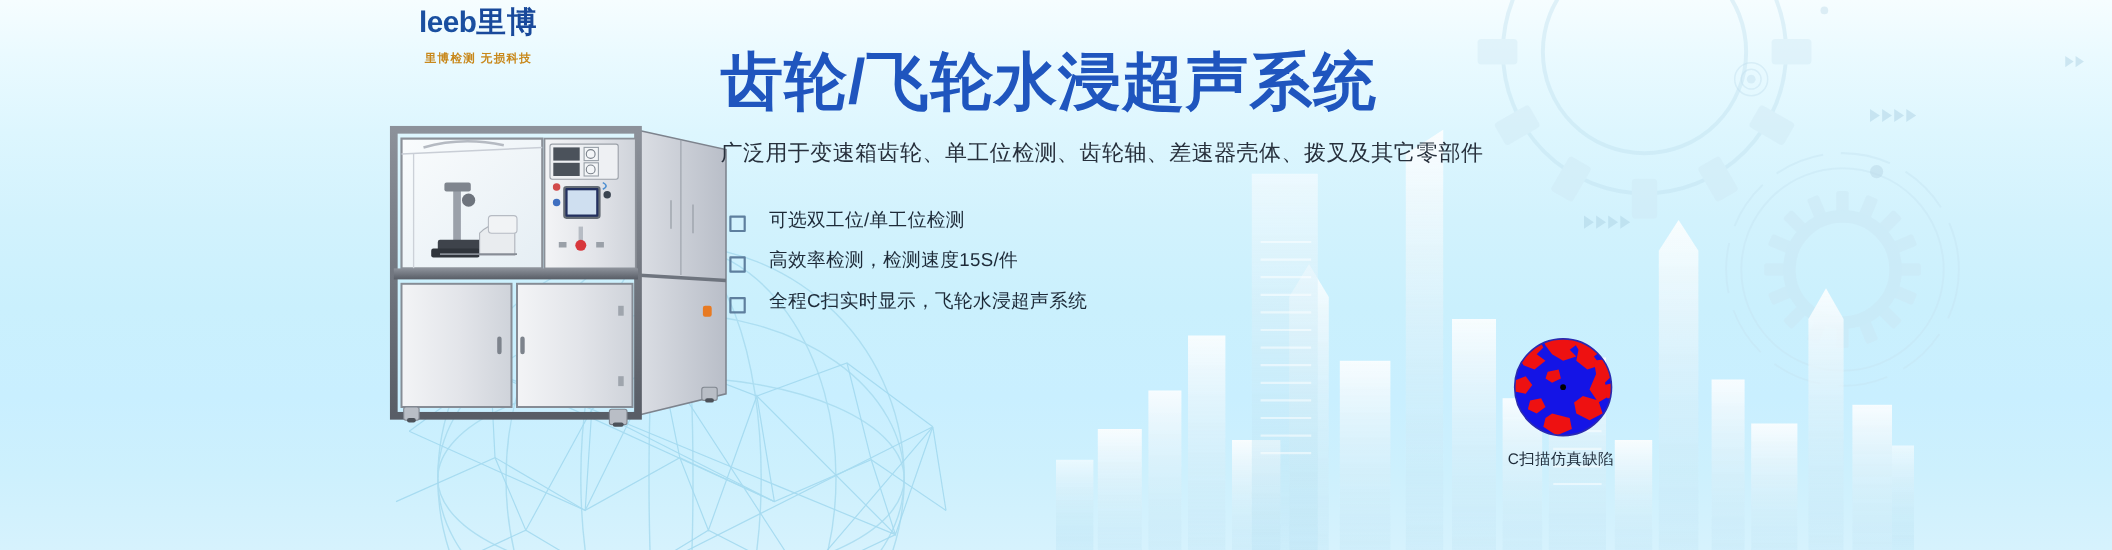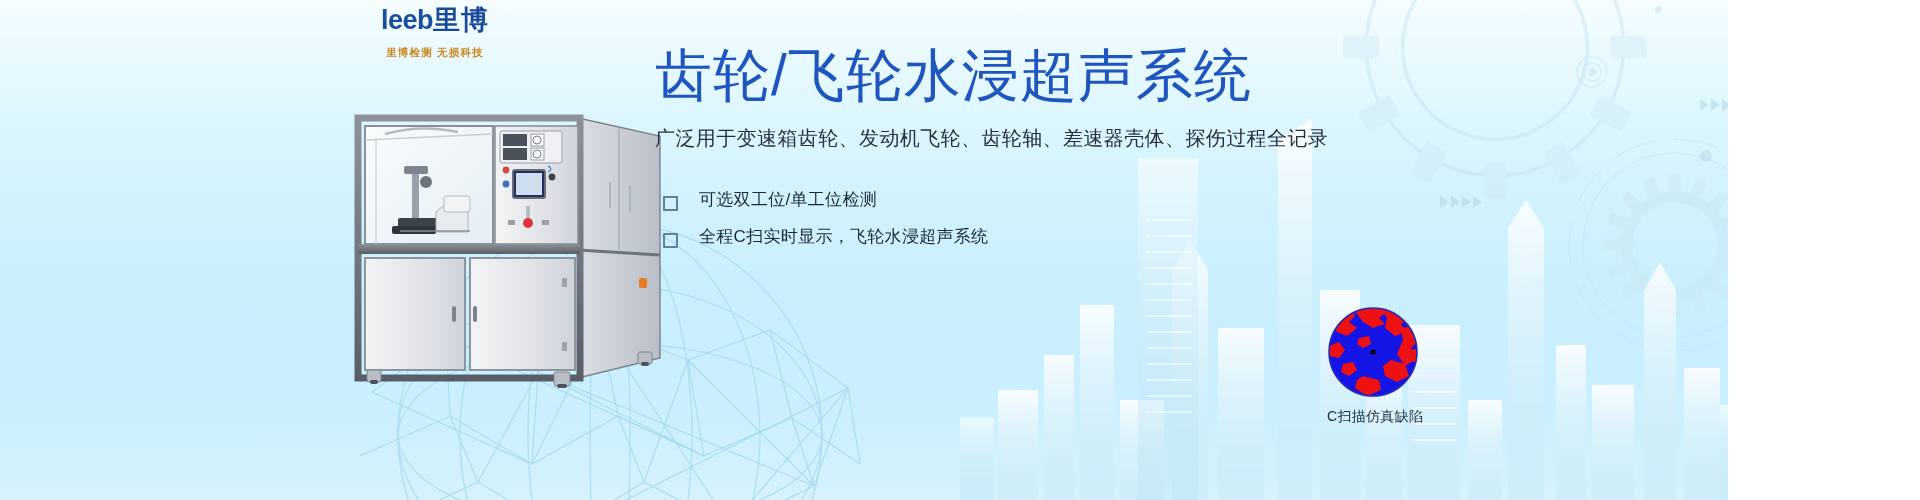--- a/index.html
+++ b/index.html
@@ -4,21 +4,21 @@
 <style>
   * { margin:0; padding:0; box-sizing:border-box; }
   html, body { width:1920px; height:500px; overflow:hidden; }
   body {
     font-family: "Liberation Sans", "DejaVu Sans", sans-serif;
     background:#ffffff;
   }
 
   .banner {
     position:relative;
-    width:1728px; height:500px;
+    width:1920px; height:500px;
     overflow:hidden;
     background: linear-gradient(to bottom,
        #f6fdff 0%,
        #eafaff 10%,
        #ddf6fe 24%,
        #d2f2fd 40%,
        #caf0fd 56%,
        #c9efff 72%,
        #cdf0fd 86%,
        #d6f2fd 100%);
@@ -65,21 +65,21 @@
     margin-top:12px; white-space:nowrap; font-weight:bold;
   }
 
   
   .machine { position:absolute; left:340px; top:100px; }
 
   
   .content { position:absolute; left:655px; top:44px; width:1180px; }
 
   .title {
-    font-size:57px; font-weight:normal;
+    font-size:57px; font-weight:bold;
     color:#1f55be; letter-spacing:1px; line-height:1.12;
     white-space:nowrap;
   }
   .subtitle {
     margin-top:17px;
     font-size:20px; color:#27303c; letter-spacing:.4px;
     white-space:nowrap;
   }
 
   .features { margin-top:22px; }
@@ -94,21 +94,21 @@
     margin-left:8px;
     flex:0 0 auto;
   }
   .feature-text {
     margin-left:21px;
     font-size:17px; color:#1d2a38; letter-spacing:.3px;
     white-space:nowrap;
   }
 
   
-  .cscan { position:absolute; left:672px; top:262px; width:140px; text-align:left; }
+  .cscan { position:absolute; left:672px; top:262px; width:140px; text-align:right; }
   .cscan-caption {
     margin-top:6px; font-size:14px; color:#1d2a38;
     letter-spacing:.3px; white-space:nowrap;
   }
 
   
   .company {
     position:absolute; left:655px; top:372px;
     font-size:14.5px; letter-spacing:1.3px;
     color:#b9dcef; white-space:nowrap; font-weight:500;
@@ -371,26 +371,30 @@
       <rect x="30" y="280" width="8" height="4" rx="2"></rect>
       <rect x="217" y="284" width="10" height="4" rx="2"></rect>
       <rect x="301" y="262" width="8" height="4" rx="2"></rect>
     </g>
   </svg>
 
   <div class="content">
 
     <h1 class="title">齿轮/飞轮水浸超声系统</h1>
 
-    <p class="subtitle">广泛用于变速箱齿轮、发动机飞轮、齿轮轴、差速器壳体、探伤过程全记录</p>
+    <p class="subtitle">广泛用于变速箱齿轮、单工位检测、齿轮轴、差速器壳体、拨叉及其它零部件</p>
 
     <div class="features">
       <div class="feature">
         <span class="checkbox"></span>
         <span class="feature-text">可选双工位/单工位检测</span>
+      </div>
+      <div class="feature">
+        <span class="checkbox"></span>
+        <span class="feature-text">高效率检测，检测速度15S/件</span>
       </div>
       <div class="feature">
         <span class="checkbox"></span>
         <span class="feature-text">全程C扫实时显示，飞轮水浸超声系统</span>
       </div>
     </div>
 
     <div class="cscan">
       <svg width="92" height="92" viewBox="0 0 92 92">
         <defs>

